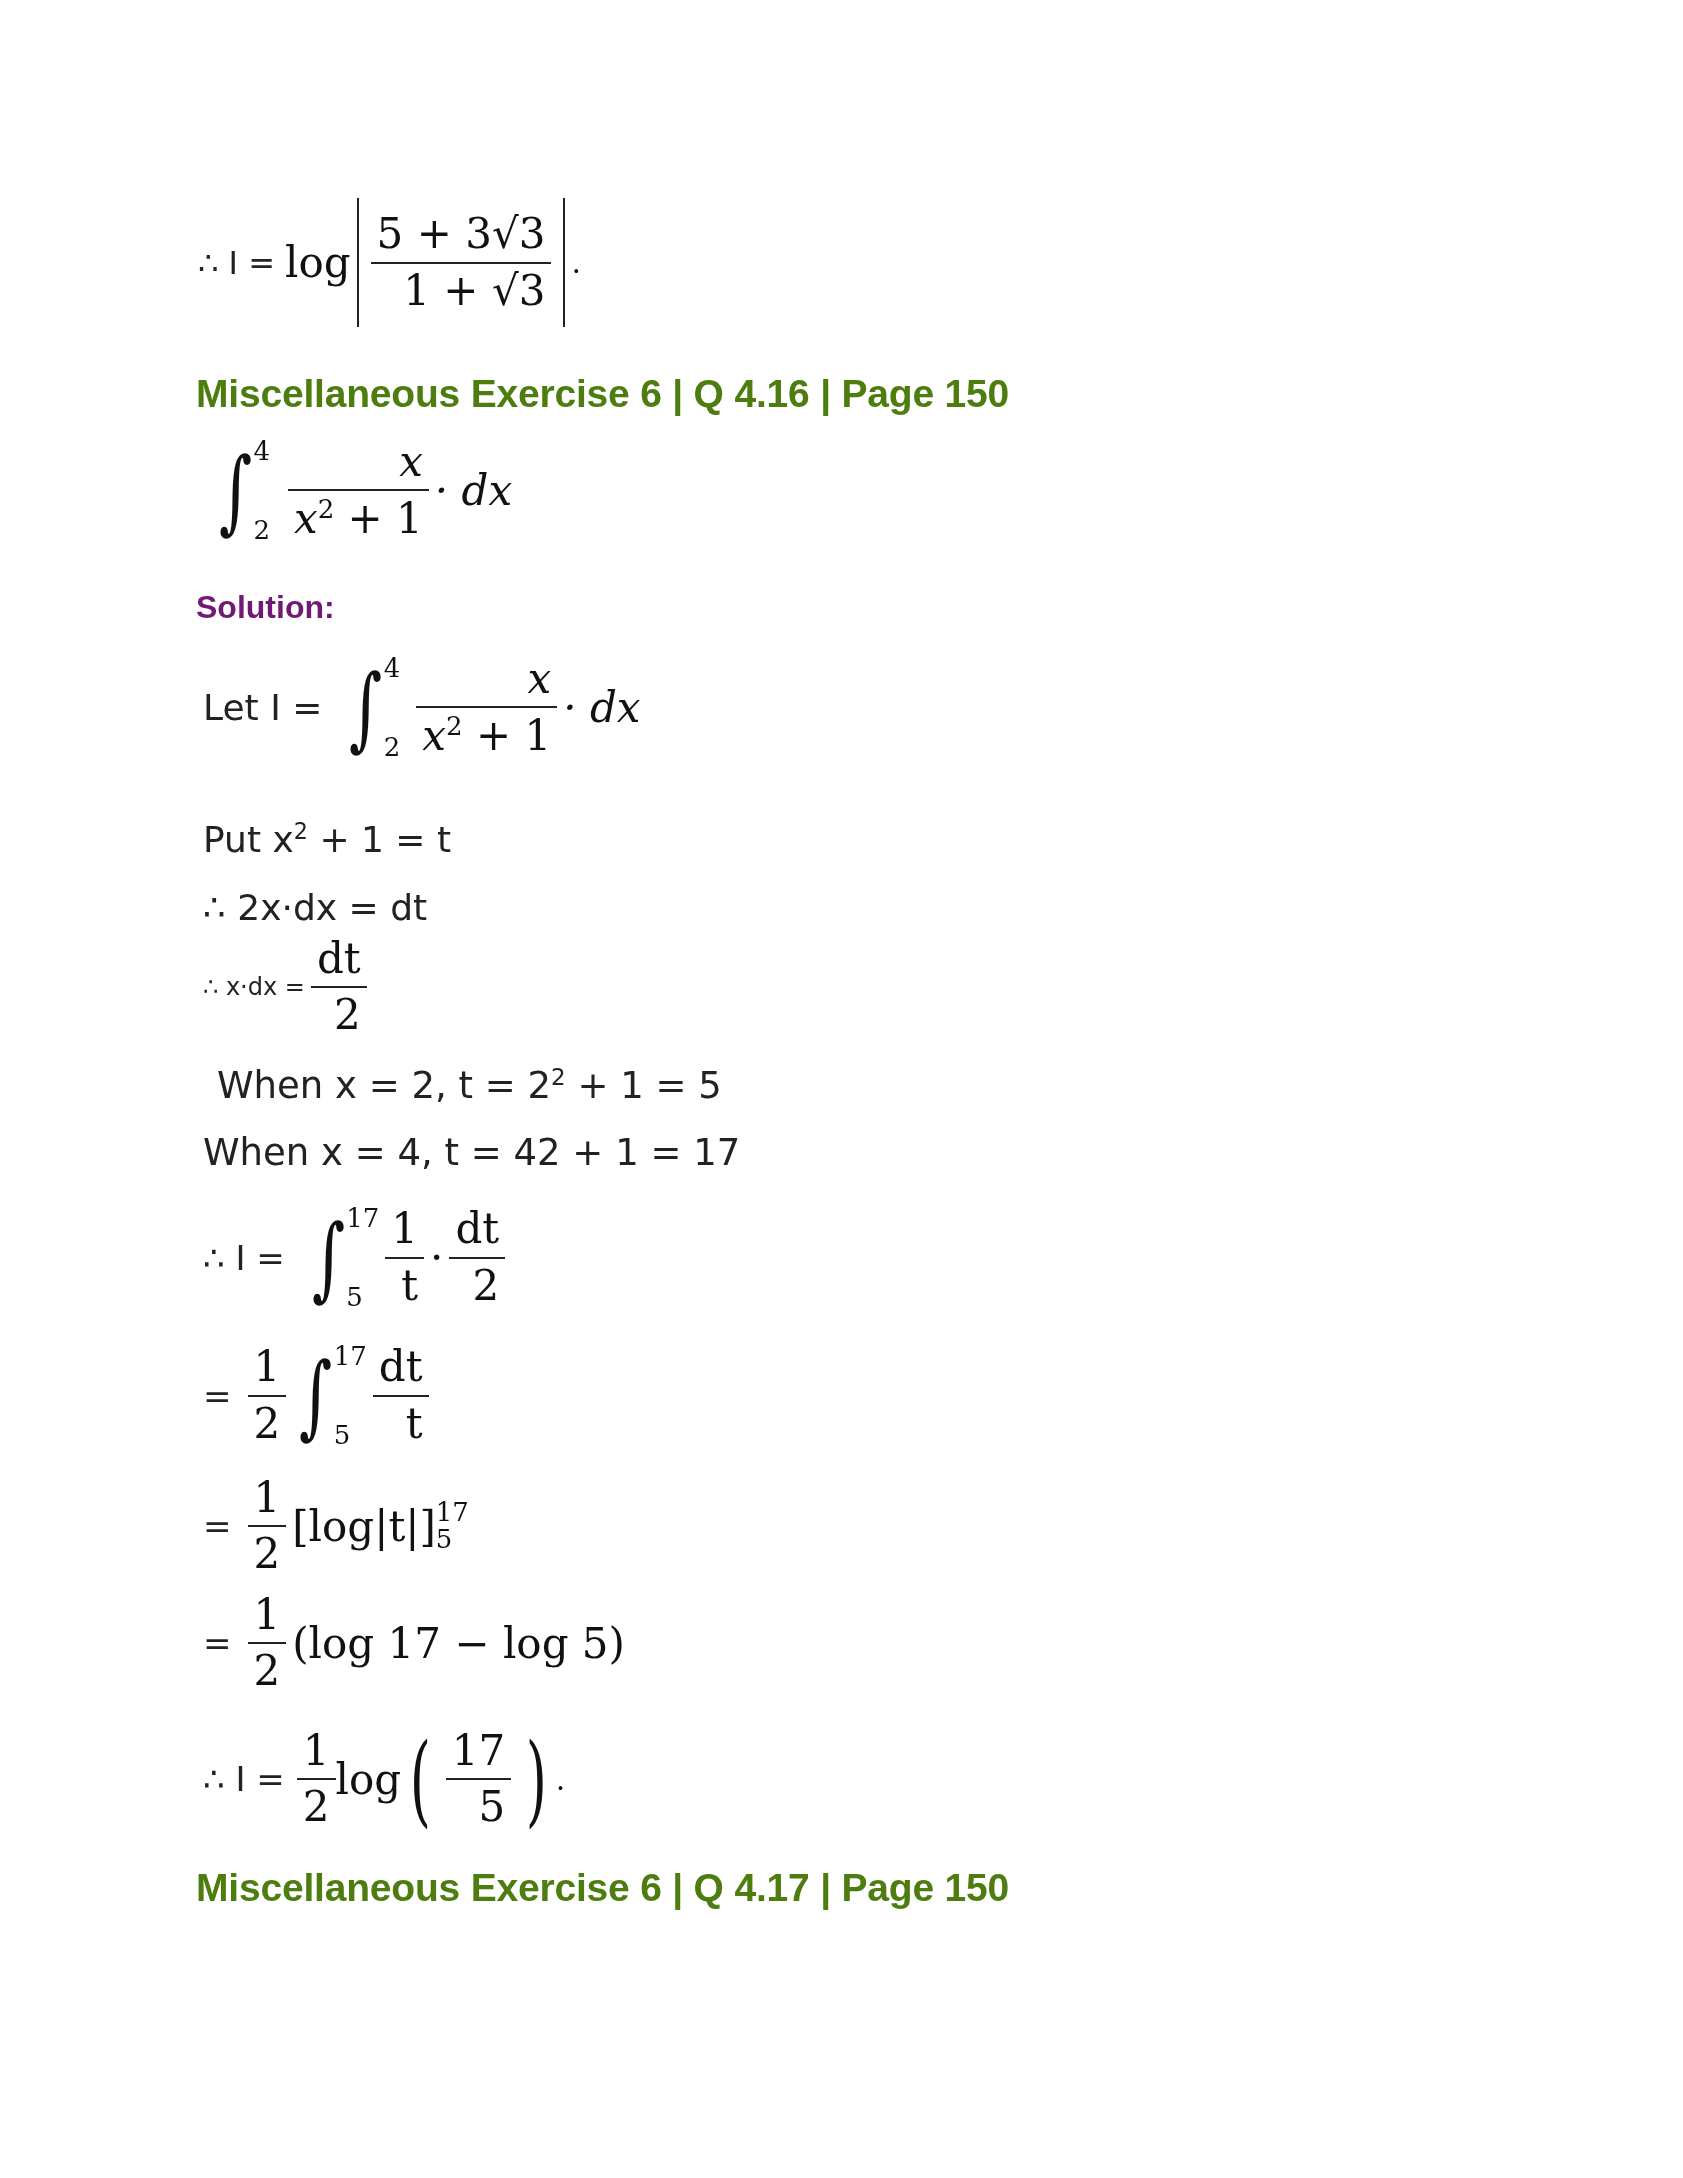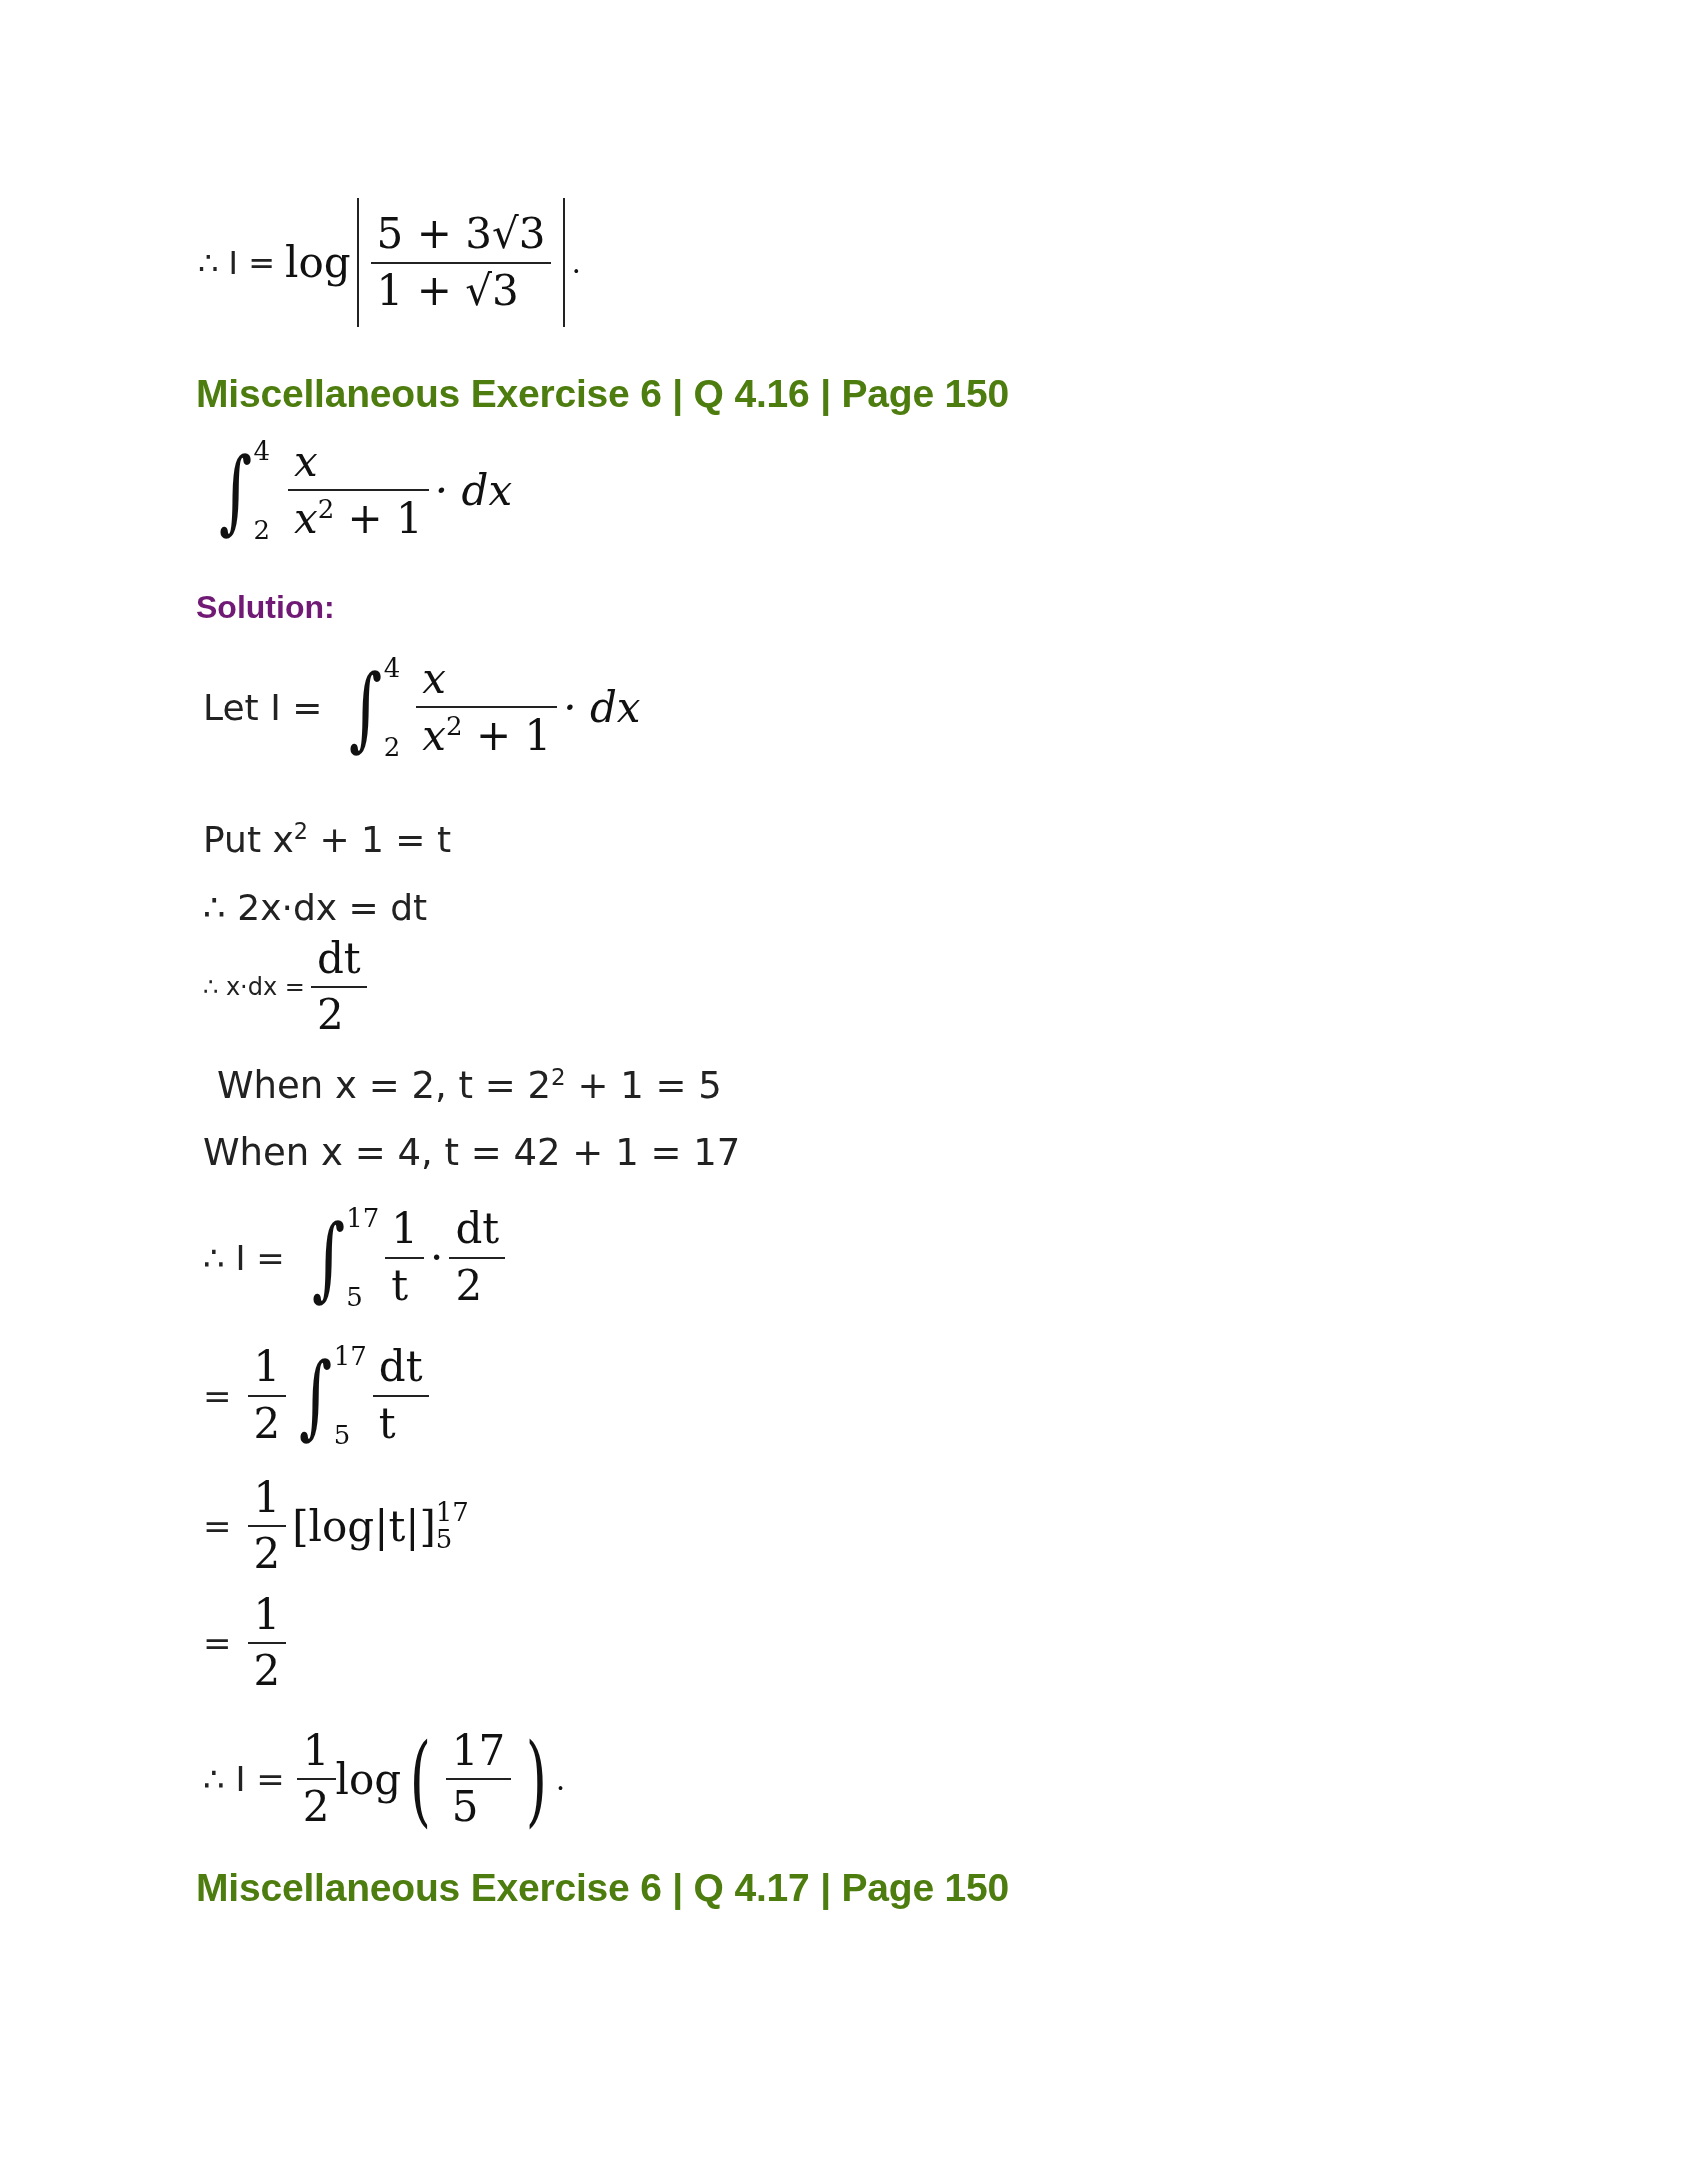--- a/index.html
+++ b/index.html
@@ -4,21 +4,21 @@
 <style>
   html, body { margin: 0; padding: 0; background: #ffffff; }
   body { width: 1683px; height: 2178px; position: relative; overflow: hidden; color: #111; }
   .abs { position: absolute; }
   .serif { font-family: "DejaVu Serif", "Liberation Serif", serif; }
   .sans { font-family: "DejaVu Sans", "Liberation Sans", sans-serif; color: #222; }
   .heading { font-family: "Liberation Sans", sans-serif; font-weight: bold; font-size: 39px; color: #4d7c0f; letter-spacing: -0.2px; }
   .q-text { font-family: "DejaVu Sans", sans-serif; font-weight: bold; font-size: 38px; color: #111; }
   .sol { font-family: "Liberation Sans", sans-serif; font-weight: bold; font-size: 32px; color: #701a75; }
   .row { display: flex; align-items: center; }
-  .frac { display: inline-flex; flex-direction: column; align-items: flex-start; margin: 0 6px; }
+  .frac { display: inline-flex; flex-direction: column; align-items: flex-end; margin: 0 6px; }
   .frac .num, .frac .den { padding: 0 6px; line-height: 1.1; }
   .frac .bar { width: 100%; border-top: 2px solid #222; margin: 4px 0; }
   .int { display: inline-flex; align-items: center; position: relative; }
   .int .sign { font-family: "DejaVu Serif", serif; font-size: 91px; font-style: italic; transform: scaleX(0.7); line-height: 1; }
   .int .lims { display: inline-flex; flex-direction: column; justify-content: space-between; height: 109px; font-size: 26px; margin-left: -6px; }
   .mt { font-size: 42px; }
   .ital { font-style: italic; }
   .abs-bar { border-left: 2px solid #222; height: 129px; margin: 0 6px; }
   .paren { font-size: 99px; line-height: 1; font-weight: 200; transform: scaleX(0.55); display: inline-block; }
   sup.s { font-size: 0.62em; vertical-align: super; }
@@ -153,20 +153,21 @@
   </span>
 </div>
 
 <div class="abs row" style="left:203px; top:1592px;">
   <span class="sans" style="font-size:34px;">=</span>
   <span class="frac serif mt" style="margin-left:16px;">
     <span class="num">1</span>
     <span class="bar"></span>
     <span class="den">2</span>
   </span>
+  <span class="serif mt">(log 17 − log 5)</span>
 </div>
 
 <div class="abs row" style="left:203px; top:1728px;">
   <span class="sans" style="font-size:34px;">∴ I =</span>
   <span class="frac serif mt" style="margin-left:12px; margin-right:0;">
     <span class="num">1</span>
     <span class="bar"></span>
     <span class="den">2</span>
   </span>
   <span class="serif mt">log</span>

